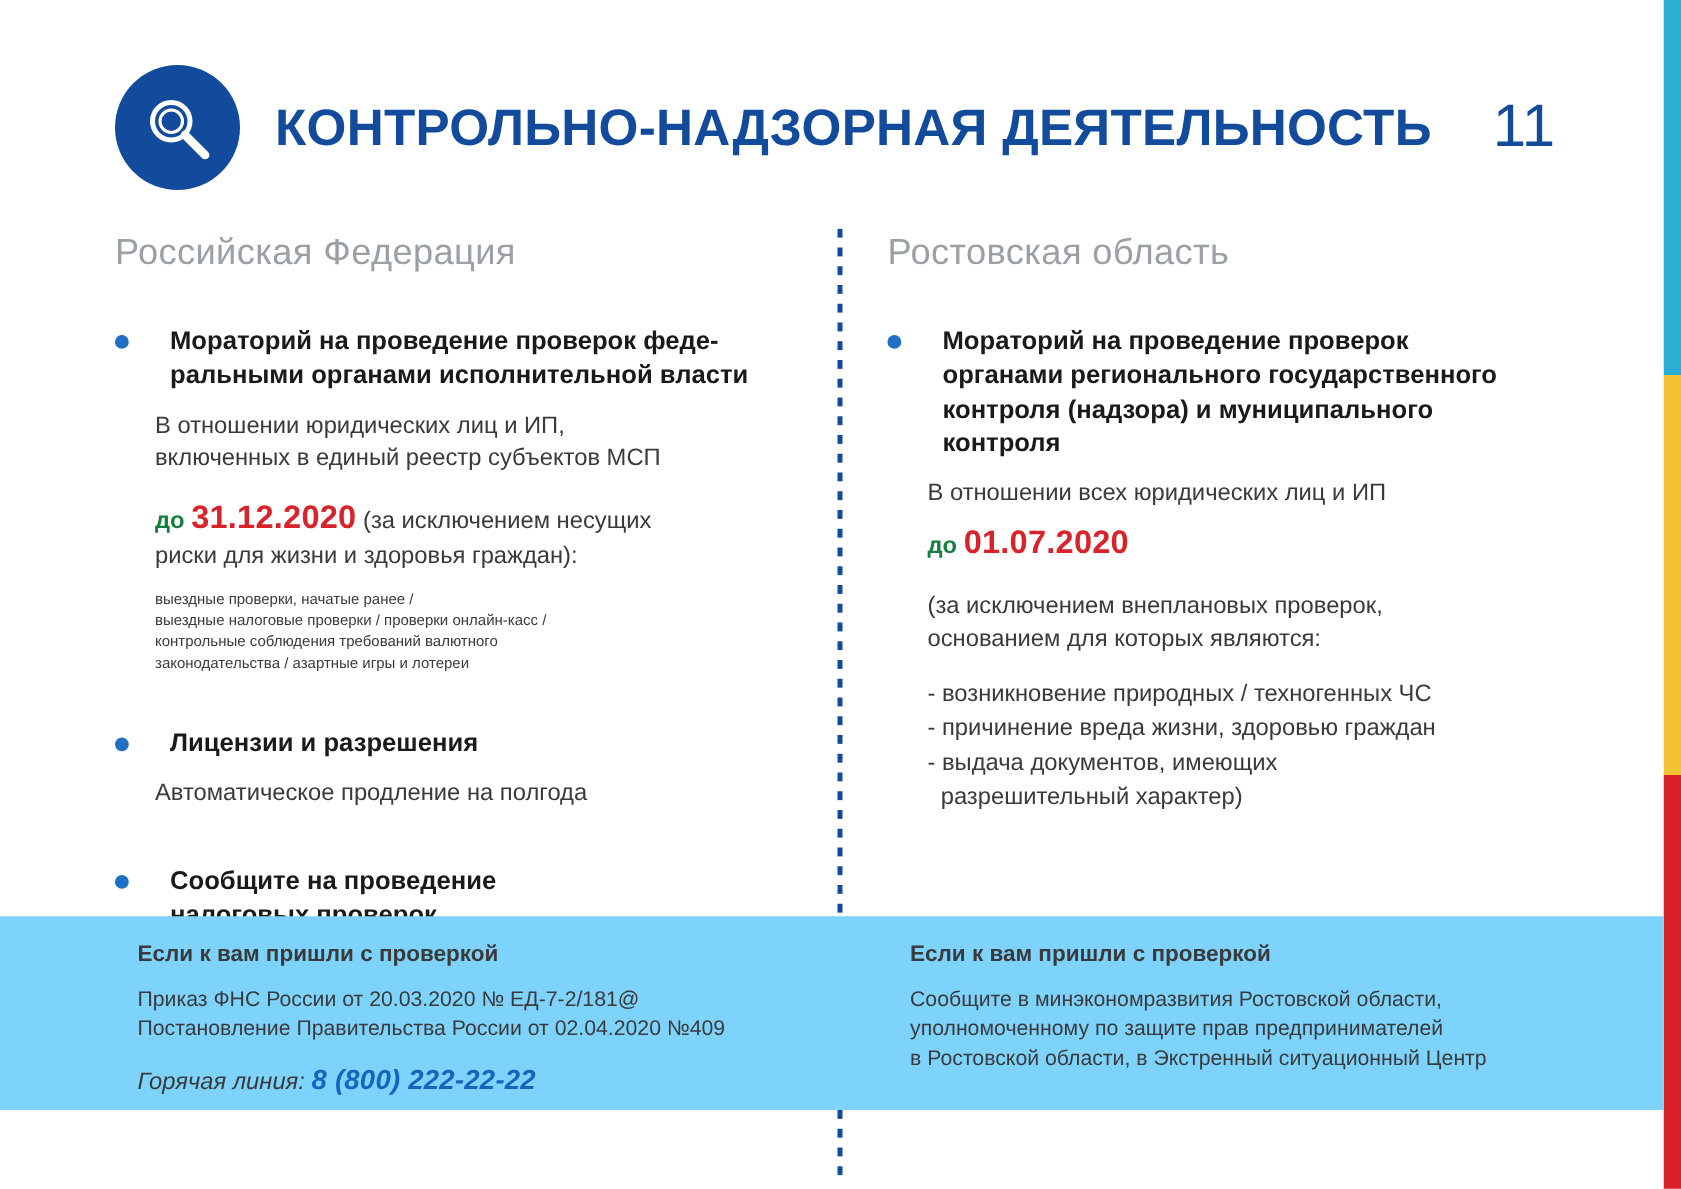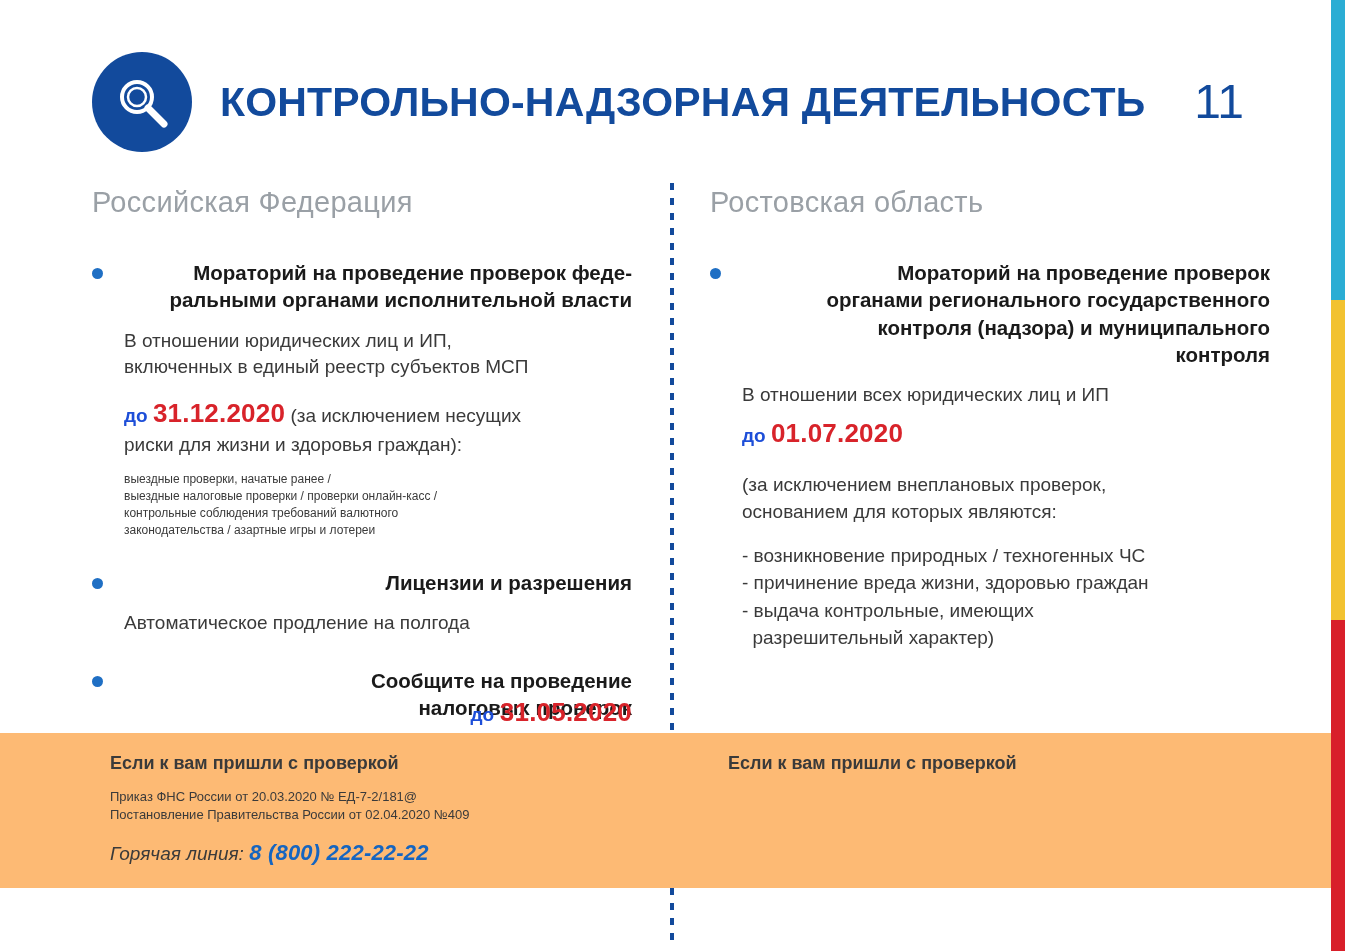--- a/index.html
+++ b/index.html
@@ -108,68 +108,67 @@
     width: 11px;
     height: 11px;
     border-radius: 50%;
     background: #1f6fc4;
   }
   .bullet-head {
     font-size: 20.5px;
     font-weight: bold;
     color: #1a1a1a;
     line-height: 1.33;
-    margin: 0;
-    text-align: right;
+    margin: 12px;
   }
   .body-text {
     font-size: 19px;
     color: #3a3a3a;
     line-height: 1.42;
     margin: 14px 0 0 0;
   }
   .small-text {
     font-size: 12px;
     color: #3a3a3a;
     line-height: 1.4;
     margin: 12px 0 0 0;
   }
   .date-line {
     font-size: 19px;
     color: #3a3a3a;
     line-height: 1.42;
     margin: 14px 0 0 0;
   }
-  .dt-red { color: #1d4ed8; font-weight: bold; font-size: 19px; }
+  .dt-red { color: #15803d; font-weight: bold; font-size: 19px; }
   .dt-big { color: #d8232a; font-weight: bold; font-size: 26px; letter-spacing: 0.2px; }
   .dash-list { margin: 16px 0 0 0; font-size: 19px; color: #3a3a3a; line-height: 1.45; }
   .dash-list div { white-space: pre; }
 
   .spacer-20 { height: 22px; }
 
   
   .footer {
     position: absolute;
     left: 0;
     top: 733px;
     width: 1331px;
     height: 155px;
-    background: #fdba74;
+    background: #7dd3fc;
   }
   .footer-col { position: absolute; top: 20px; }
   .footer-left  { left: 110px; width: 545px; }
   .footer-right { left: 728px; width: 560px; }
   .footer-title {
     font-size: 18px;
     font-weight: bold;
     color: #3a3a3a;
     margin: 0 0 14px 0;
   }
   .footer-text {
-    font-size: 13px;
+    font-size: 17px;
     color: #3a3a3a;
     line-height: 1.38;
     margin: 0;
   }
   .hotline {
     font-size: 19px;
     color: #3a3a3a;
     margin: 16px 0 0 0;
     font-style: italic;
   }
@@ -259,33 +258,36 @@
       <p class="body-text">В отношении всех юридических лиц и ИП</p>
       <p class="date-line" style="margin-top:6px;">
         <span class="dt-red">до</span>
         <span class="dt-big">01.07.2020</span>
       </p>
       <p class="body-text" style="white-space: pre-line; margin-top:20px;">(за исключением внеплановых проверок,
 основанием для которых являются:</p>
       <div class="dash-list">
         <div>- возникновение природных / техногенных ЧС</div>
         <div>- причинение вреда жизни, здоровью граждан</div>
-        <div>- выдача контрольные, имеющих
+        <div>- выдача документов, имеющих
   разрешительный характер)</div>
       </div>
     </div>
   </div>
 </div>
 
 <div class="footer">
   <div class="footer-col footer-left">
     <p class="footer-title">Если к вам пришли с проверкой</p>
     <p class="footer-text" style="white-space: pre-line;">Приказ ФНС России от 20.03.2020 № ЕД-7-2/181@
 Постановление Правительства России от 02.04.2020 №409</p>
     <p class="hotline">
       <span>Горячая линия:</span>
       <span class="num">8 (800) 222-22-22</span>
     </p>
   </div>
   <div class="footer-col footer-right">
     <p class="footer-title">Если к вам пришли с проверкой</p>
+    <p class="footer-text" style="white-space: pre-line;">Сообщите в минэкономразвития Ростовской области,
+уполномоченному по защите прав предпринимателей
+в Ростовской области, в Экстренный ситуационный Центр</p>
   </div>
 </div>
 
 </body></html>

